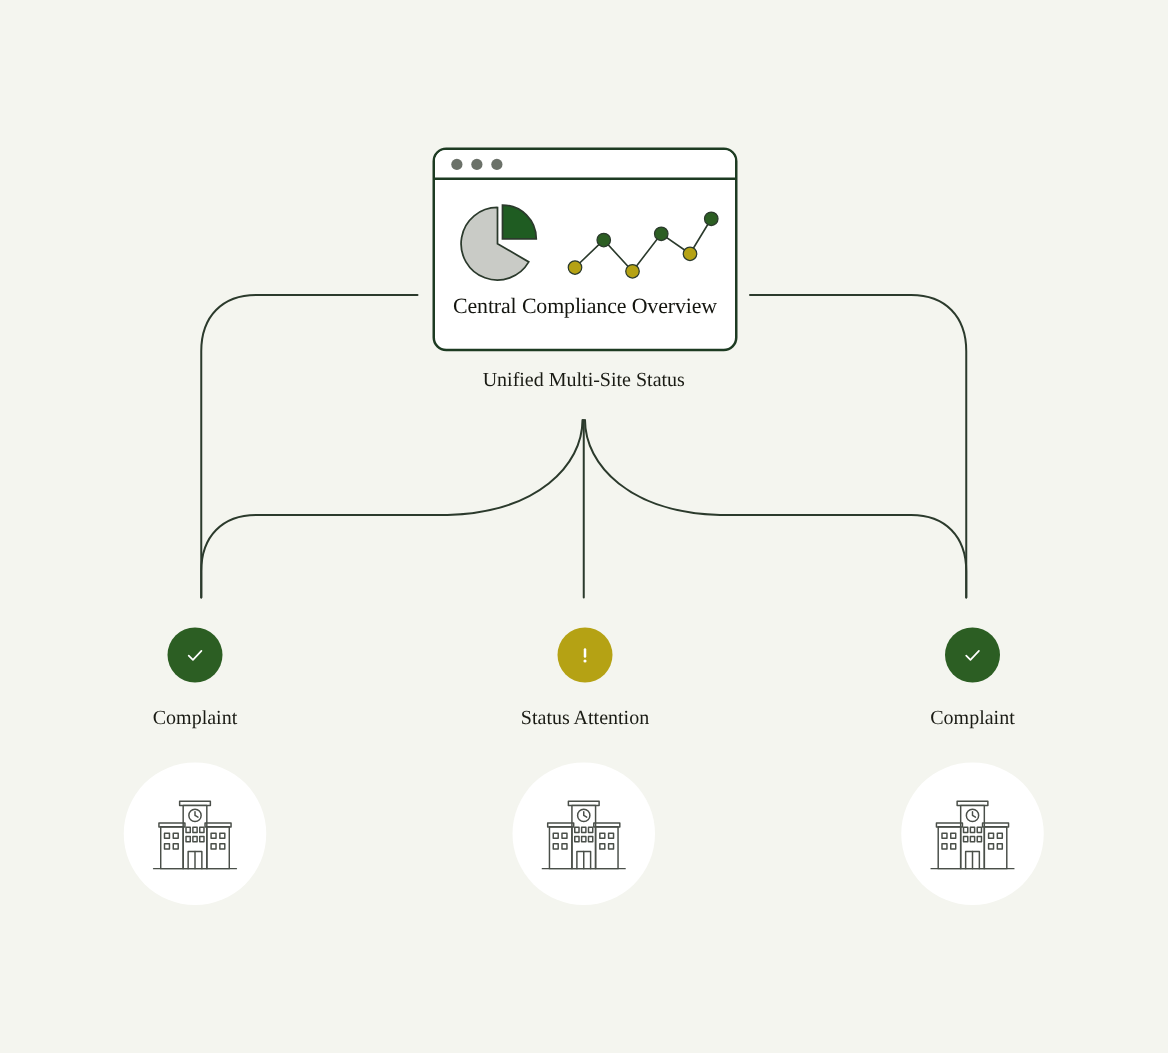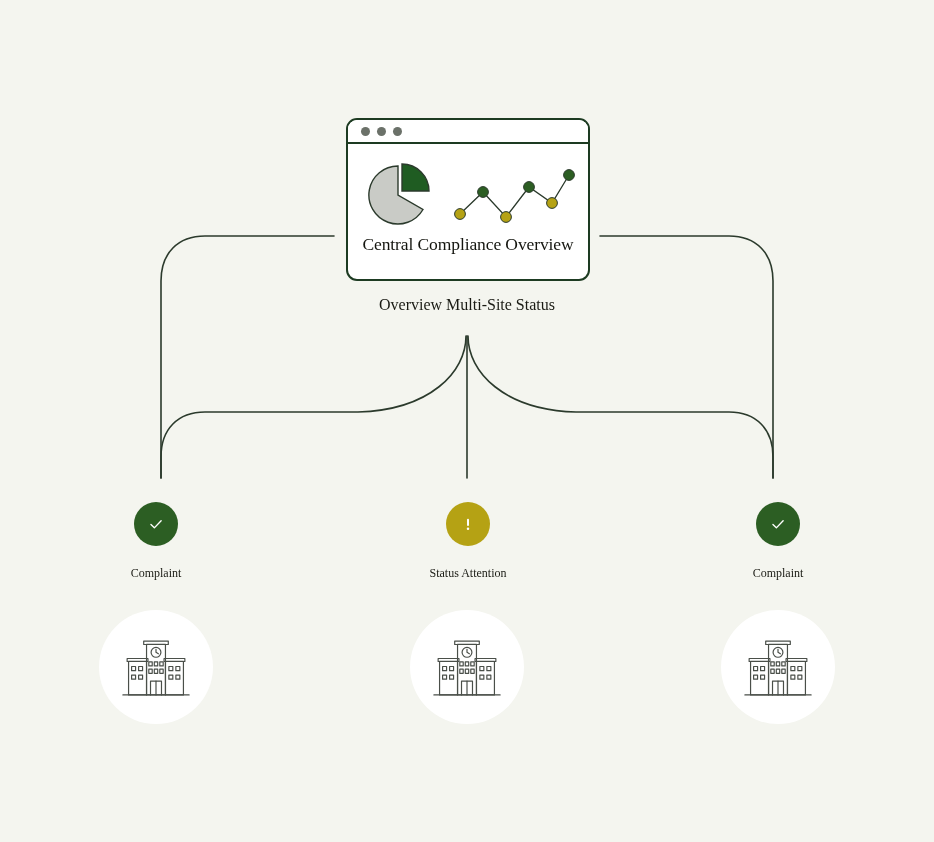--- a/index.html
+++ b/index.html
@@ -128,21 +128,21 @@
     width: 44px;
     height: 44px;
     border-radius: 50%;
     margin: 0 auto;
     display: flex;
     align-items: center;
     justify-content: center;
   }
   .badge-label {
     margin-top: 20px;
-    font-size: 12px;
+    font-size: 16px;
     color: #1a1b14;
     font-family: "Liberation Serif", serif;
     white-space: nowrap;
     text-align: center;
   }
 
   
   .site-node {
     position: absolute;
     width: 114px;
@@ -207,21 +207,21 @@
           <circle cx="77" cy="21" r="5.4" fill="#2c5e23" stroke="#2b3a2c" stroke-width="1"></circle>
           <circle cx="100" cy="37" r="5.4" fill="#b5a214" stroke="#2b3a2c" stroke-width="1"></circle>
           <circle cx="117" cy="9" r="5.4" fill="#2c5e23" stroke="#2b3a2c" stroke-width="1"></circle>
         </svg>
       </div>
 
       <div class="card-caption">Central Compliance Overview</div>
     </div>
   </div>
 
-  <div class="subtitle">Overview Multi-Site Status</div>
+  <div class="subtitle">Unified Multi-Site Status</div>
 
   <div class="status-node left">
     <div class="badge" style="background:#2c5e23">
       <svg viewBox="0 0 24 24" width="22" height="22">
         <path d="M6.5,12.6 L10.2,16.2 L17.6,8.4" fill="none" stroke="#ffffff" stroke-width="1.5" stroke-linecap="round" stroke-linejoin="round"></path>
       </svg>
     </div>
     <div class="badge-label">Complaint</div>
   </div>
 

